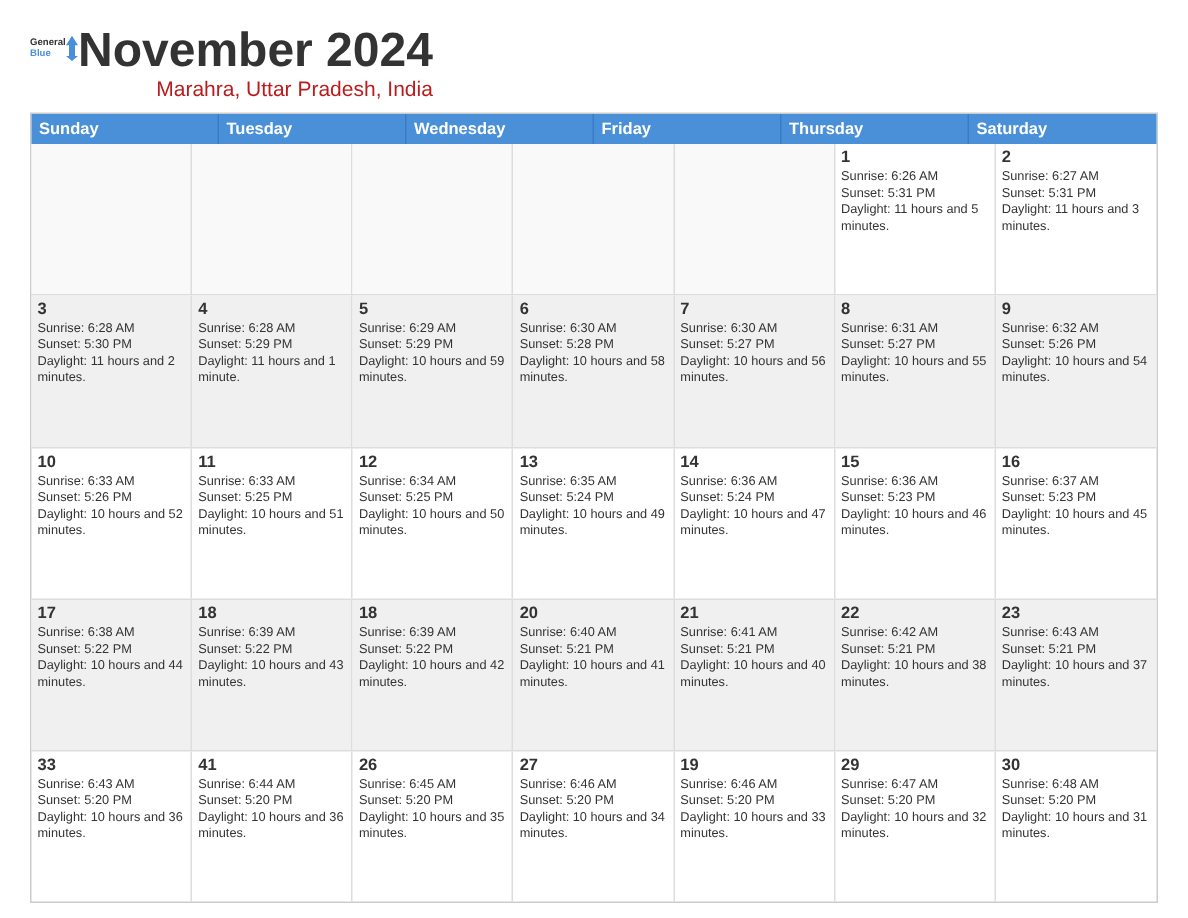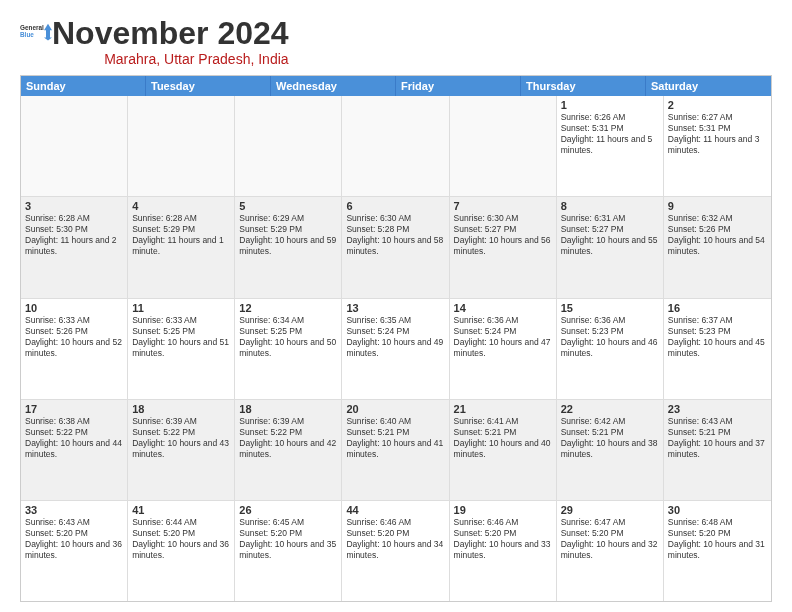--- a/index.html
+++ b/index.html
@@ -241,21 +241,21 @@
           </div>
           <div class="cal-cell">
             <span class="day-num">41</span>
             <div class="cell-text">Sunrise: 6:44 AM<br>Sunset: 5:20 PM<br>Daylight: 10 hours and 36 minutes.</div>
           </div>
           <div class="cal-cell">
             <span class="day-num">26</span>
             <div class="cell-text">Sunrise: 6:45 AM<br>Sunset: 5:20 PM<br>Daylight: 10 hours and 35 minutes.</div>
           </div>
           <div class="cal-cell">
-            <span class="day-num">44</span>
+            <span class="day-num">27</span>
             <div class="cell-text">Sunrise: 6:46 AM<br>Sunset: 5:20 PM<br>Daylight: 10 hours and 34 minutes.</div>
           </div>
           <div class="cal-cell">
             <span class="day-num">19</span>
             <div class="cell-text">Sunrise: 6:46 AM<br>Sunset: 5:20 PM<br>Daylight: 10 hours and 33 minutes.</div>
           </div>
           <div class="cal-cell">
             <span class="day-num">29</span>
             <div class="cell-text">Sunrise: 6:47 AM<br>Sunset: 5:20 PM<br>Daylight: 10 hours and 32 minutes.</div>
           </div>

